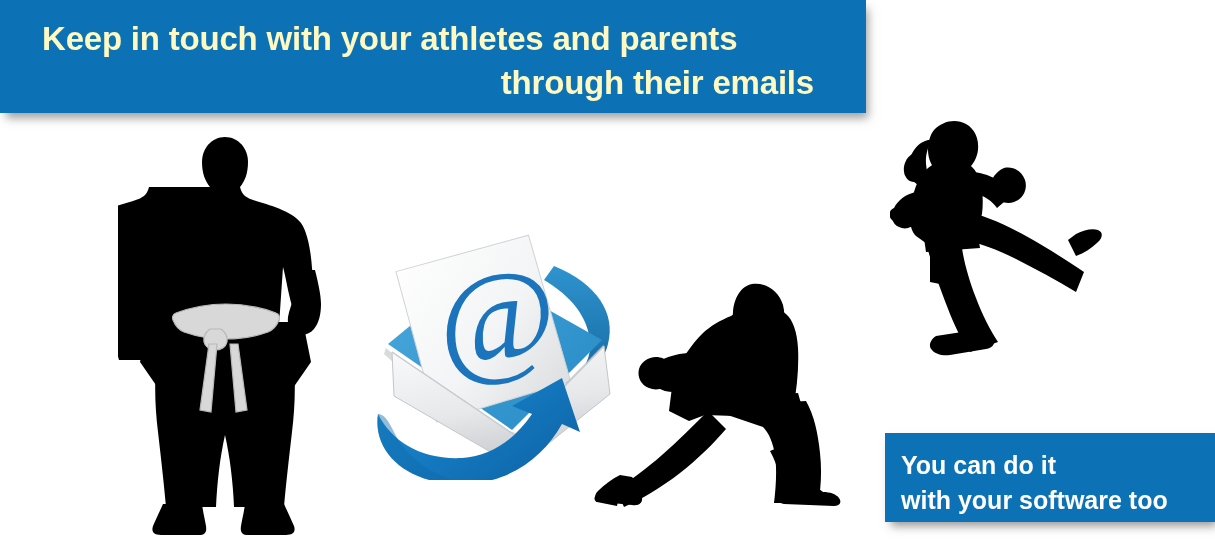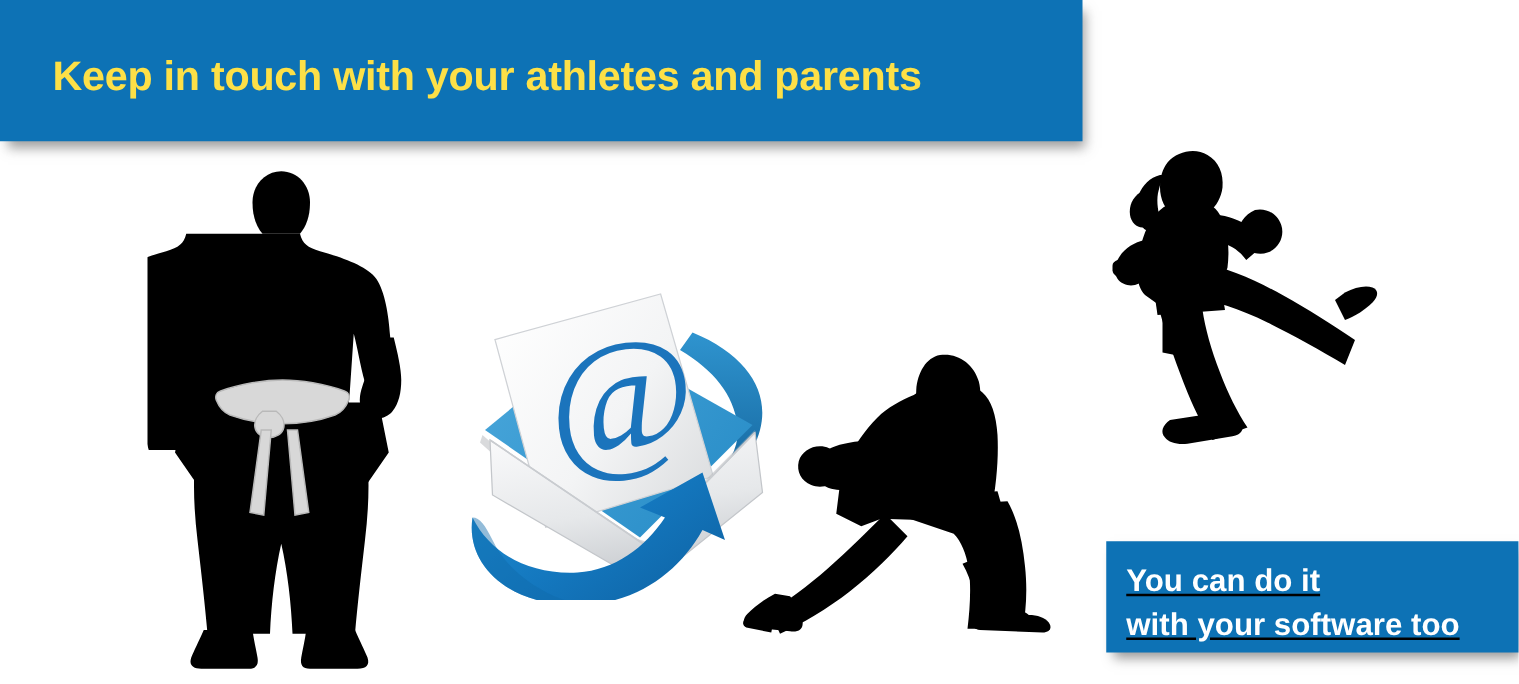--- a/index.html
+++ b/index.html
@@ -27,21 +27,21 @@
     height: 113px;
     background: #0d72b5;
     box-shadow: 4px 7px 9px -2px rgba(80,80,80,0.55);
     box-sizing: border-box;
     padding: 8px 52px 0 42px;
     display: flex;
     flex-direction: column;
     justify-content: center;
   }
   .banner-line {
-    color: #fde047;
+    color: #fef9c3;
     font-size: 33px;
     font-weight: bold;
     line-height: 1.33;
     letter-spacing: -0.2px;
     white-space: nowrap;
   }
   #banner-line-1 { text-align: left; }
   #banner-line-2 { text-align: right; }
 
   
@@ -51,21 +51,20 @@
     top: 433px;
     width: 330px;
     height: 89px;
     background: #0d72b5;
     box-shadow: 4px 6px 9px -2px rgba(80,80,80,0.6);
     box-sizing: border-box;
     padding: 10px 0 0 16px;
     display: flex;
     flex-direction: column;
     justify-content: center;
-    text-decoration: underline;
   }
   .callout-line {
     color: #ffffff;
     font-size: 25px;
     font-weight: bold;
     line-height: 1.37;
     white-space: nowrap;
   }
 
   
@@ -77,20 +76,21 @@
   #figure-kicking    { left: 890px; top: 110px; width: 212px; height: 246px; }
   #email-icon        { left: 366px; top: 218px; width: 262px; height: 262px; }
 </style>
 </head>
 <body>
 
 <div id="stage">
 
   <div id="header-banner">
     <div class="banner-line" id="banner-line-1">Keep in touch with your athletes and parents</div>
+    <div class="banner-line" id="banner-line-2">through their emails</div>
   </div>
 
   <div class="art" id="figure-standing">
     <svg viewBox="0 0 215 405" width="215" height="405" aria-hidden="true">
       <g fill="#000000">
 
         <path d="M107 5 c13 0 23 11 23 25 c0 11 -3 19 -8 25 l-30 0 c-5 -6 -8 -14 -8 -25 c0 -14 10 -25 23 -25 z"></path>
 
         <path d="M92 55 l30 0 c2 8 6 11 16 14 c18 5 38 12 45 22 c7 10 10 30 11 45
                  c1 10 2 22 2 30 l-22 8 c-4 -14 -6 -28 -9 -39

